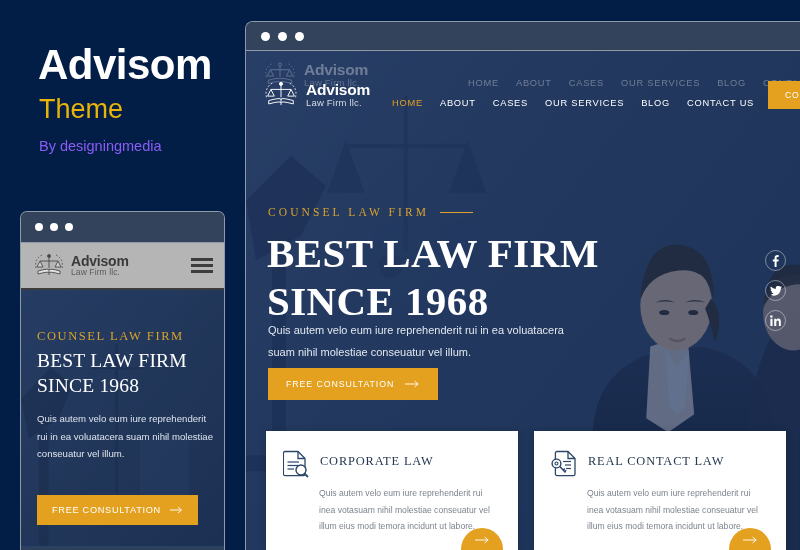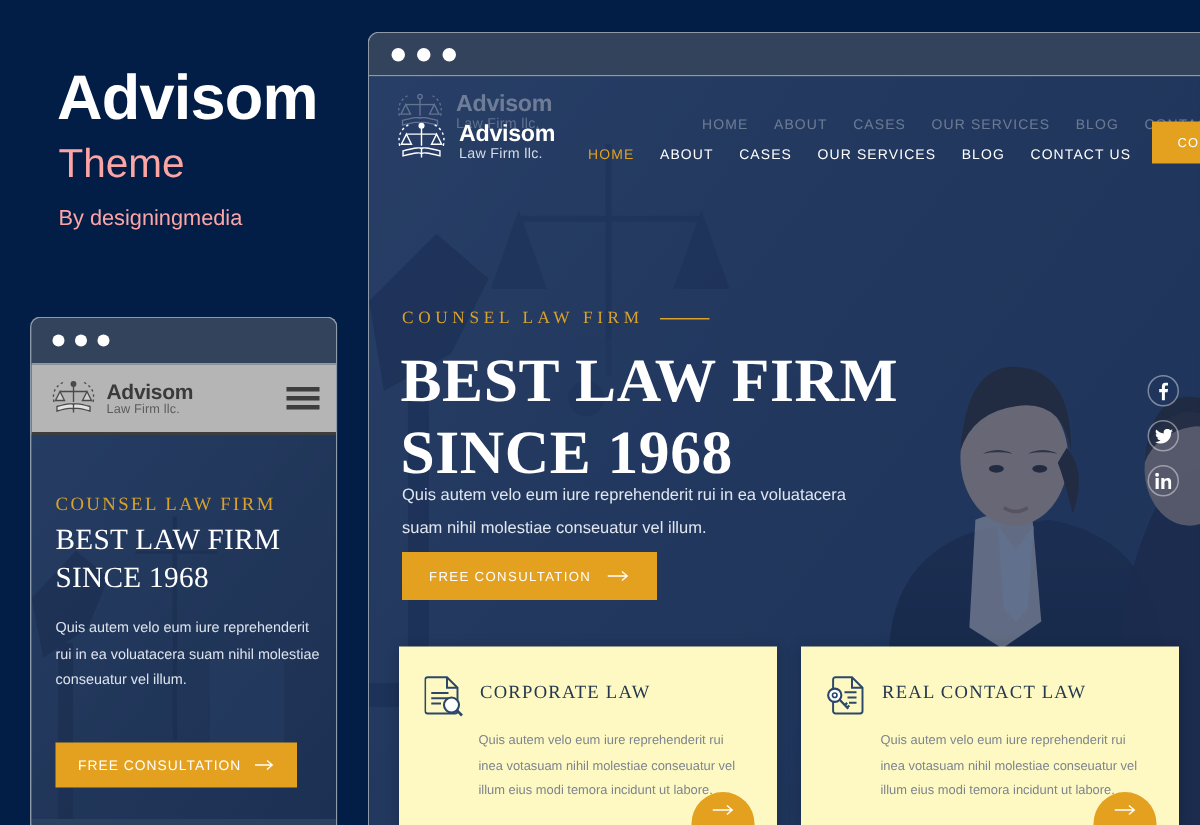--- a/index.html
+++ b/index.html
@@ -15,25 +15,25 @@
     position:absolute; left:0; top:0; width:245px; height:550px;
     background:#021E47; z-index:5;
   }
   .promo-title {
     position:absolute; left:38px; top:44px;
     font-size:42px; font-weight:bold; color:#ffffff;
     letter-spacing:-0.5px; line-height:1;
   }
   .promo-sub {
     position:absolute; left:39px; top:96px;
-    font-size:27px; color:#fca5a5; font-weight:300; line-height:1;
+    font-size:27px; color:#eab308; font-weight:300; line-height:1;
   }
   .promo-by {
     position:absolute; left:39px; top:138px;
-    font-size:14.5px; color:#fca5a5; font-weight:400;
+    font-size:14.5px; color:#8b5cf6; font-weight:400;
   }
 
   
   .mobile {
     position:absolute; left:20px; top:211px; width:205px; height:339px;
     background:#2e4057; border-radius:7px 7px 0 0;
     border:1px solid #8f9aa8; border-bottom:none;
     overflow:hidden; z-index:6;
   }
   .mobile-chrome {
@@ -160,21 +160,21 @@
     display:flex; align-items:center; justify-content:center;
     color:#ffffff;
   }
 
   
   .cards {
     position:absolute; left:20px; right:14px; bottom:0; z-index:10;
     display:flex; gap:16px;
   }
   .card {
-    flex:1; background:#fef9c3; position:relative;
+    flex:1; background:#ffffff; position:relative;
     padding:19px 18px 16px 17px; min-height:103px; overflow:hidden;
     box-shadow:0 1px 9px rgba(0,0,0,0.18);
   }
   .card-head { display:flex; align-items:flex-start; gap:11px; }
   .card-title {
     font-family:"Liberation Serif", serif;
     font-size:12.4px; color:#24384f; letter-spacing:0.85px;
     padding-top:4px;
   }
   .card-body {

